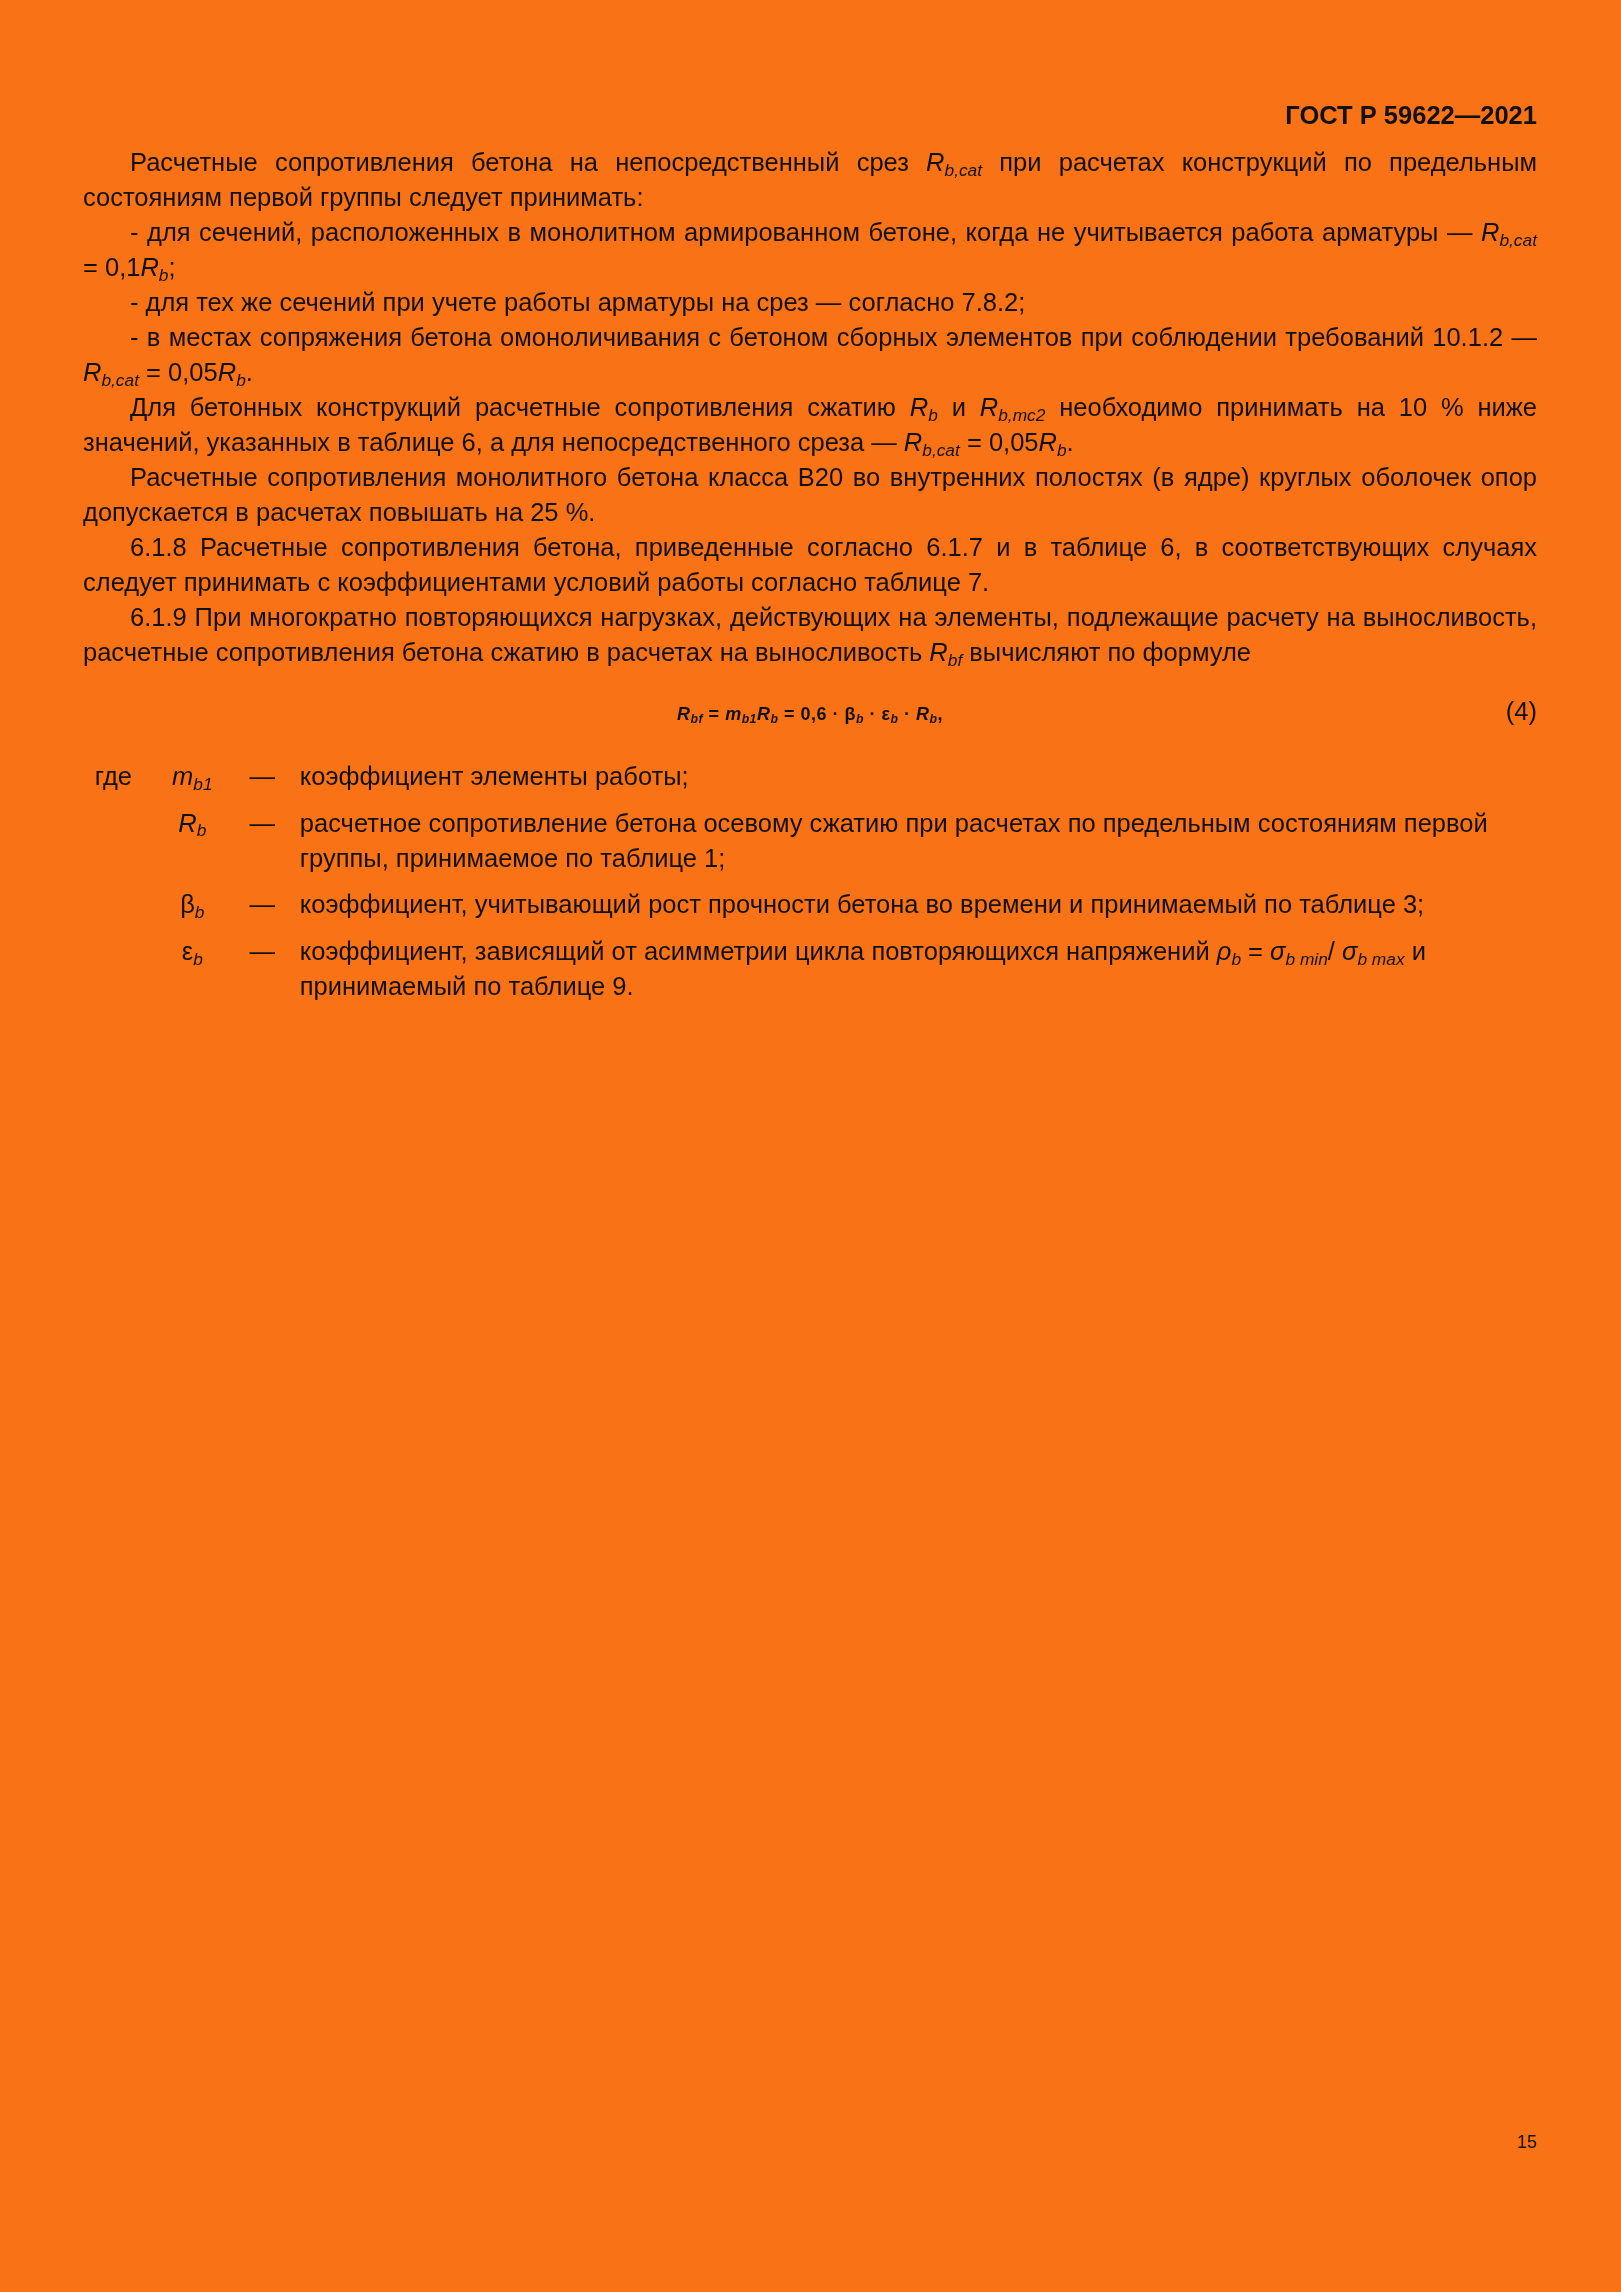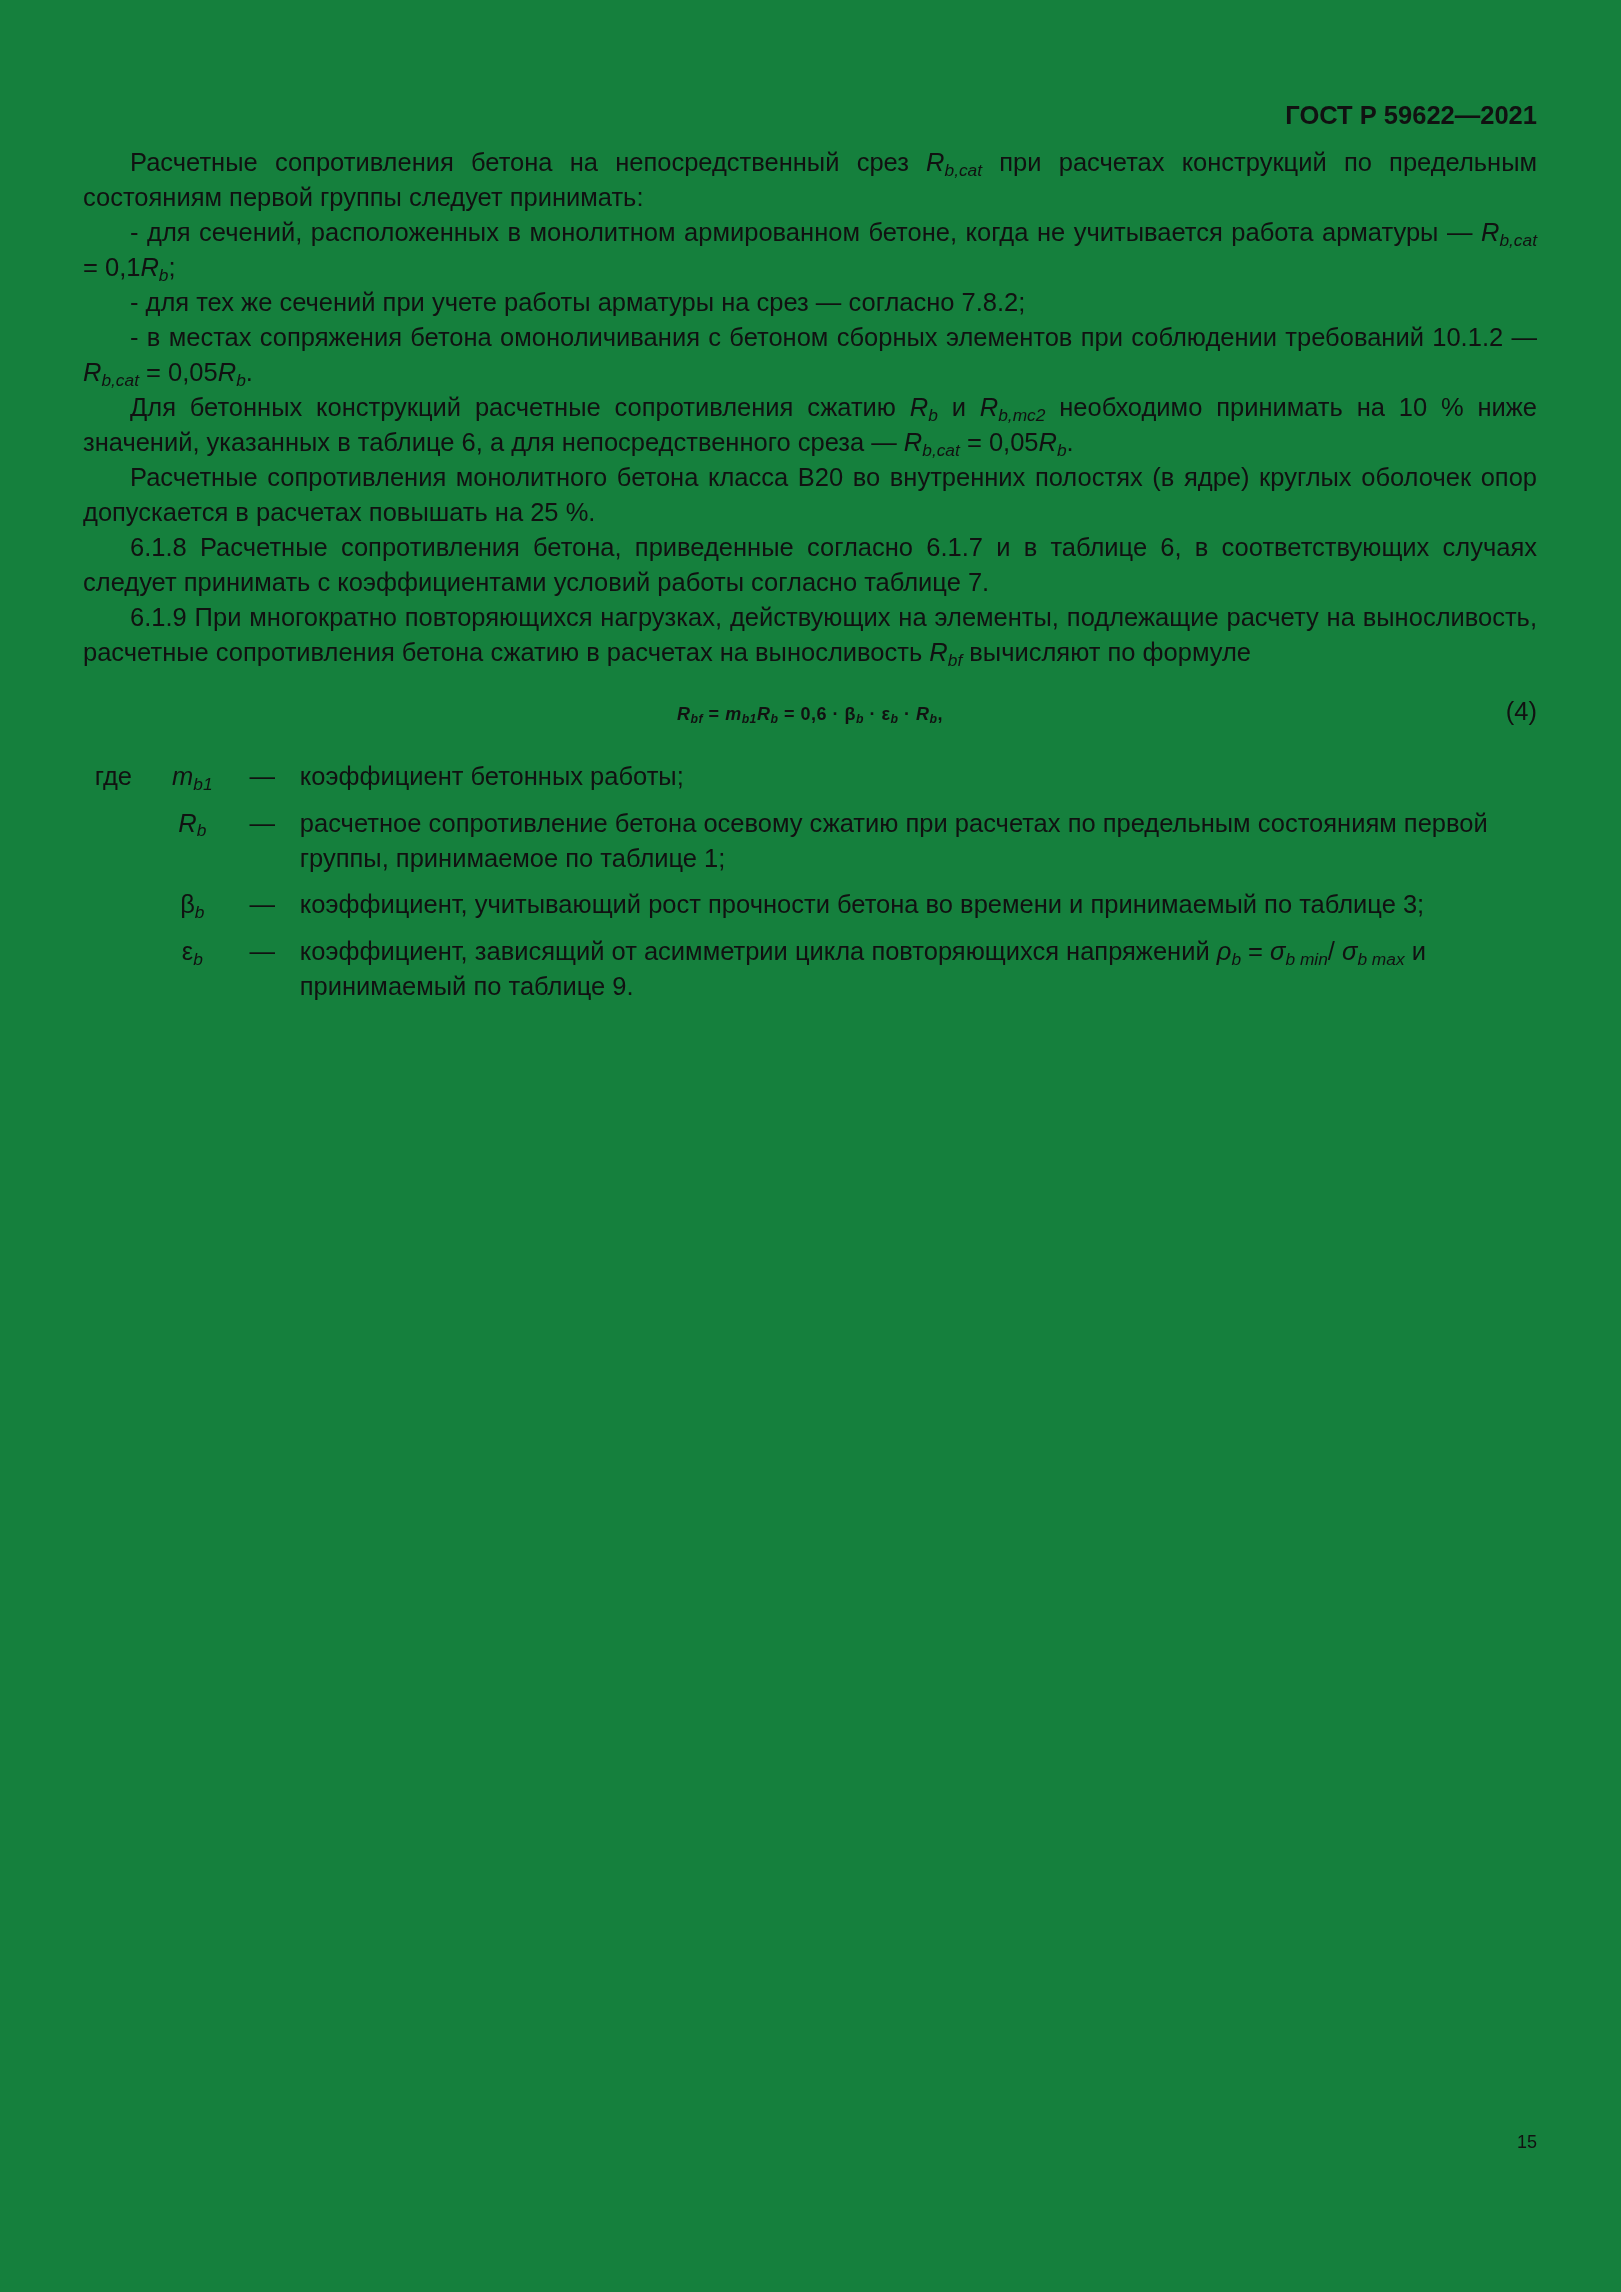--- a/index.html
+++ b/index.html
@@ -1,21 +1,21 @@
 <!DOCTYPE html>
 <html><head>
 <meta charset="utf-8">
 <style>
   * { margin: 0; padding: 0; box-sizing: border-box; }
   html, body { background: #ffffff; }
   .page {
     position: relative;
     width: 1621px;
     height: 2293px;
-    background: #15803d;
+    background: #f97316;
     color: #111111;
     font-family: "Liberation Sans", sans-serif;
     font-size: 25.5px;
     line-height: 35px;
     overflow: hidden;
   }
   .header {
     position: absolute;
     top: 98px;
     left: 83px;
@@ -104,21 +104,21 @@
       <span class="formula"><span class="it bd">R</span><sub class="it bd">bf</sub><span class="bd"> = </span><span class="it bd">m</span><sub class="it bd">b1</sub><span class="it bd">R</span><sub class="it bd">b</sub><span class="bd"> = 0,6 · β</span><sub class="it bd">b</sub><span class="bd"> · ε</span><sub class="it bd">b</sub><span class="bd"> · </span><span class="it bd">R</span><sub class="it bd">b</sub><span class="bd">,</span></span>
       <span class="formula-number">(4)</span>
     </div>
 
     <div class="definitions">
 
       <div class="def-row">
         <span class="def-where">где</span>
         <span class="def-term"><span class="it">m</span><sub class="it">b1</sub></span>
         <span class="def-dash">—</span>
-        <span class="def-text"><span>коэффициент бетонных работы;</span></span>
+        <span class="def-text"><span>коэффициент элементы работы;</span></span>
       </div>
 
       <div class="def-row">
         <span class="def-where"></span>
         <span class="def-term"><span class="it">R</span><sub class="it">b</sub></span>
         <span class="def-dash">—</span>
         <span class="def-text"><span>расчетное сопротивление бетона осевому сжатию при расчетах по предельным состояниям первой группы, принимаемое по таблице 1;</span></span>
       </div>
 
       <div class="def-row">

